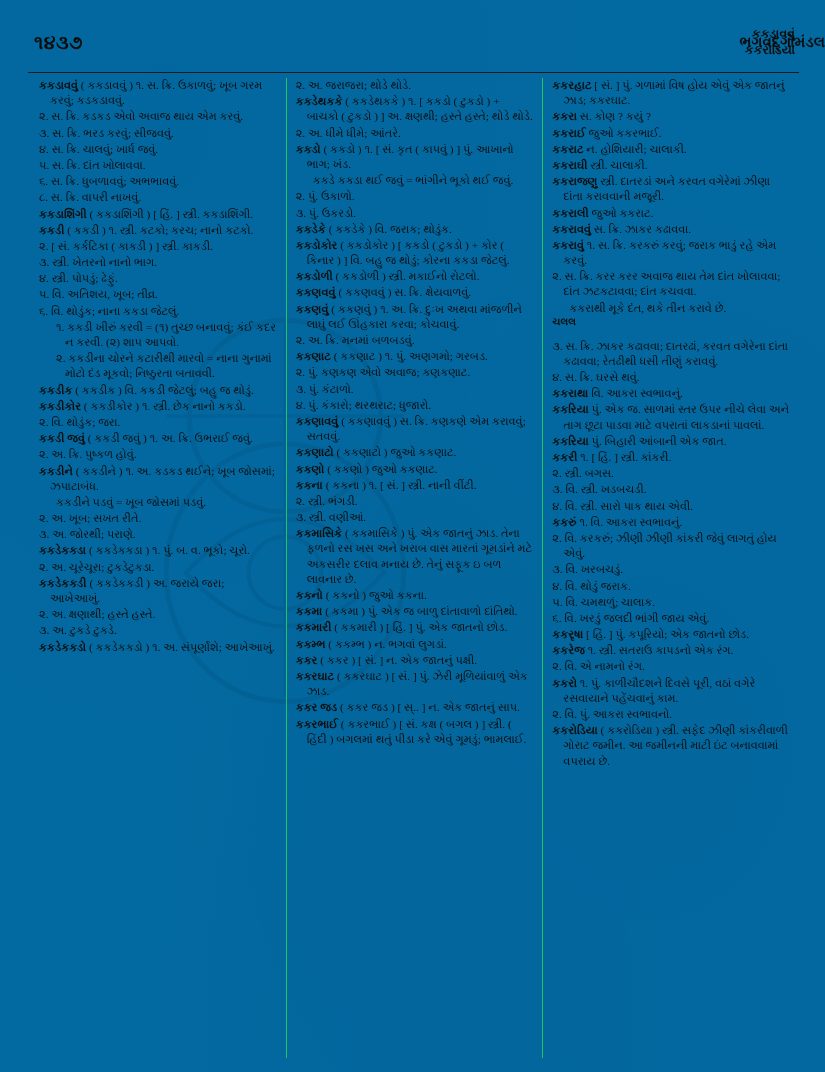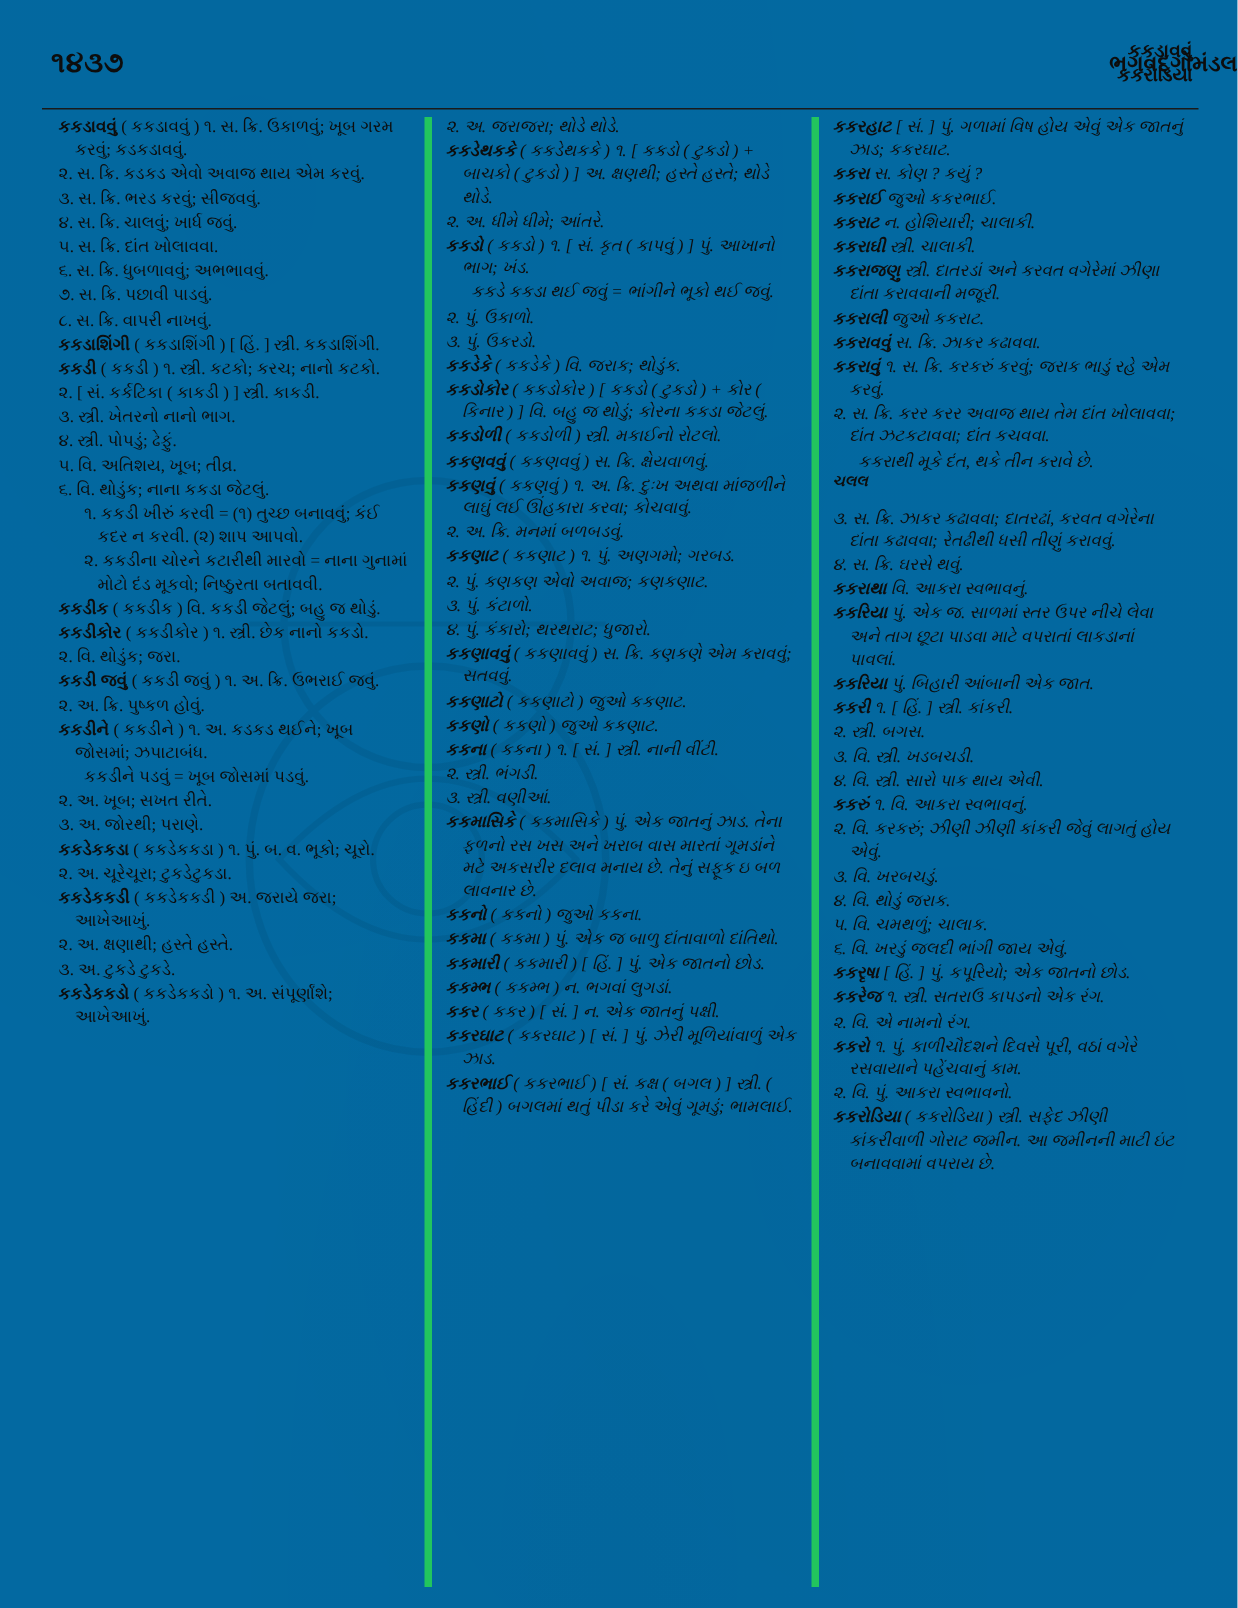--- a/index.html
+++ b/index.html
@@ -91,22 +91,21 @@
     gap: 0;
   }
   .col {
     flex: 1 1 0;
     padding: 0 9px;
     font-size: 11.3px;
     line-height: 1.345;
     position: relative;
   }
   .col + .col {
-    border-left: 5px solid #22c55e;
-    font-style: italic;
+    border-left: 1px solid #22c55e;
   }
   .entry {
     margin: 0 0 1px 0;
     text-indent: 0;
   }
   .entry.hang {
     padding-left: 11px;
     text-indent: -11px;
   }
   .entry.ind2 {
@@ -150,21 +149,20 @@
   <div class="rule"></div>
 
   <div class="columns">
     <div class="col">
         <p class="entry hang"><span class="hw">કકડાવવું</span> <span>( કકડાવવું ) ૧. સ. ક્રિ. ઉકાળવું; ખૂબ ગરમ કરવું; કડકડાવવું.</span></p>
         <p class="entry hang"><span>૨. સ. ક્રિ. કડકડ એવો અવાજ થાય એમ કરવું.</span></p>
         <p class="entry hang"><span>૩. સ. ક્રિ. ભરડ કરવું; સીજવવું.</span></p>
         <p class="entry hang"><span>૪. સ. ક્રિ. ચાલવું; ખાર્ધ જવું.</span></p>
         <p class="entry hang"><span>૫. સ. ક્રિ. દાંત ખોલાવવા.</span></p>
         <p class="entry hang"><span>૬. સ. ક્રિ. ધુબળાવવું; અભભાવવું.</span></p>
-        <p class="entry hang"><span>૭. સ. ક્રિ. પછાવી પાડવું.</span></p>
         <p class="entry hang"><span>૮. સ. ક્રિ. વાપરી નાખવું.</span></p>
         <p class="entry hang"><span class="hw">કકડાશિંગી</span> <span>( કકડાશિંગી )   [ હિં. ]  સ્ત્રી. કકડાશિંગી.</span></p>
         <p class="entry hang"><span class="hw">કકડી</span> <span>( કકડી ) ૧. સ્ત્રી. કટકો; કરચ; નાનો કટકો.</span></p>
         <p class="entry hang"><span>૨. [ સં. કર્કટિકા ( કાકડી ) ] સ્ત્રી. કાકડી.</span></p>
         <p class="entry hang"><span>૩. સ્ત્રી. ખેતરનો નાનો ભાગ.</span></p>
         <p class="entry hang"><span>૪. સ્ત્રી. પોપડું; ઢેફું.</span></p>
         <p class="entry hang"><span>૫. વિ. અતિશય, ખૂબ; તીવ્ર.</span></p>
         <p class="entry hang"><span>૬. વિ. થોડુંક; નાના કકડા જેટલું.</span></p>
         <p class="entry ind2"><span>૧. કકડી ખીરું કરવી = (૧) તુચ્છ બનાવવું; કંઈ કદર ન કરવી. (૨) શાપ આપવો.</span></p>
         <p class="entry ind2"><span>૨. કકડીના ચોરને કટારીથી મારવો = નાના ગુનામાં મોટો દંડ મૂકવો; નિષ્ઠુરતા બતાવવી.</span></p>
@@ -208,20 +206,21 @@
         <p class="entry hang"><span class="hw">કકના</span> <span>( કકના ) ૧. [ સં. ] સ્ત્રી. નાની વીંટી.</span></p>
         <p class="entry hang"><span>૨. સ્ત્રી. ભંગડી.</span></p>
         <p class="entry hang"><span>૩. સ્ત્રી. વણીઆં.</span></p>
         <p class="entry hang"><span class="hw">કકમાસિકે</span> <span>( કકમાસિકે ) પું. એક જાતનું ઝાડ. તેના ફળનો રસ ખસ અને ખરાબ વાસ મારતાં ગૂમડાંને મટે અકસરીર દલાવ મનાય છે. તેનું સફૂક ઇ બળ લાવનાર છે.</span></p>
         <p class="entry hang"><span class="hw">કકનો</span> <span>( કકનો ) જુઓ કકના.</span></p>
         <p class="entry hang"><span class="hw">કકમા</span> <span>( કકમા ) પું. એક જ બાળુ દાંતાવાળો દાંતિથો.</span></p>
         <p class="entry hang"><span class="hw">કકમારી</span> <span>( કકમારી ) [ હિં. ] પું. એક જાતનો છોડ.</span></p>
         <p class="entry hang"><span class="hw">કકમ્ભ</span> <span>( કકમ્ભ ) ન. ભગવાં લુગડાં.</span></p>
         <p class="entry hang"><span class="hw">કકર</span> <span>( કકર ) [ સં. ] ન. એક જાતનું પક્ષી.</span></p>
         <p class="entry hang"><span class="hw">કકરઘાટ</span> <span>( કકરઘાટ ) [ સં. ] પું. ઝેરી મૂળિયાંવાળું એક ઝાડ.</span></p>
+        <p class="entry hang"><span class="hw">કકર જડ</span> <span>( કકર જડ ) [ સ્.. ] ન. એક જાતનું સાપ.</span></p>
         <p class="entry hang"><span class="hw">કકરભાઈ</span> <span>( કકરભાઈ ) [ સં. કક્ષ ( બગલ ) ] સ્ત્રી. ( હિંદી ) બગલમાં થતું પીડા કરે એવું ગૂમડું; ભામલાઈ.</span></p>
       </div>
     <div class="col">
         <p class="entry hang"><span class="hw">કકરહાટ</span> <span>[ સં. ] પું. ગળામાં વિષ હોય એવું એક જાતનું ઝાડ; કકરઘાટ.</span></p>
         <p class="entry hang"><span class="hw">કકરા</span> <span>સ. કોણ ? કયું ?</span></p>
         <p class="entry hang"><span class="hw">કકરાઈ</span> <span>જુઓ કકરભાઈ.</span></p>
         <p class="entry hang"><span class="hw">કકરાટ</span> <span>ન. હોશિયારી; ચાલાકી.</span></p>
         <p class="entry hang"><span class="hw">કકરાઘી</span> <span>સ્ત્રી. ચાલાકી.</span></p>
         <p class="entry hang"><span class="hw">કકરાજણુ</span> <span>સ્ત્રી. દાતરડાં અને કરવત વગેરેમાં ઝીણા દાંતા કરાવવાની મજૂરી.</span></p>
         <p class="entry hang"><span class="hw">કકરાલી</span> <span>જુઓ કકરાટ.</span></p>

